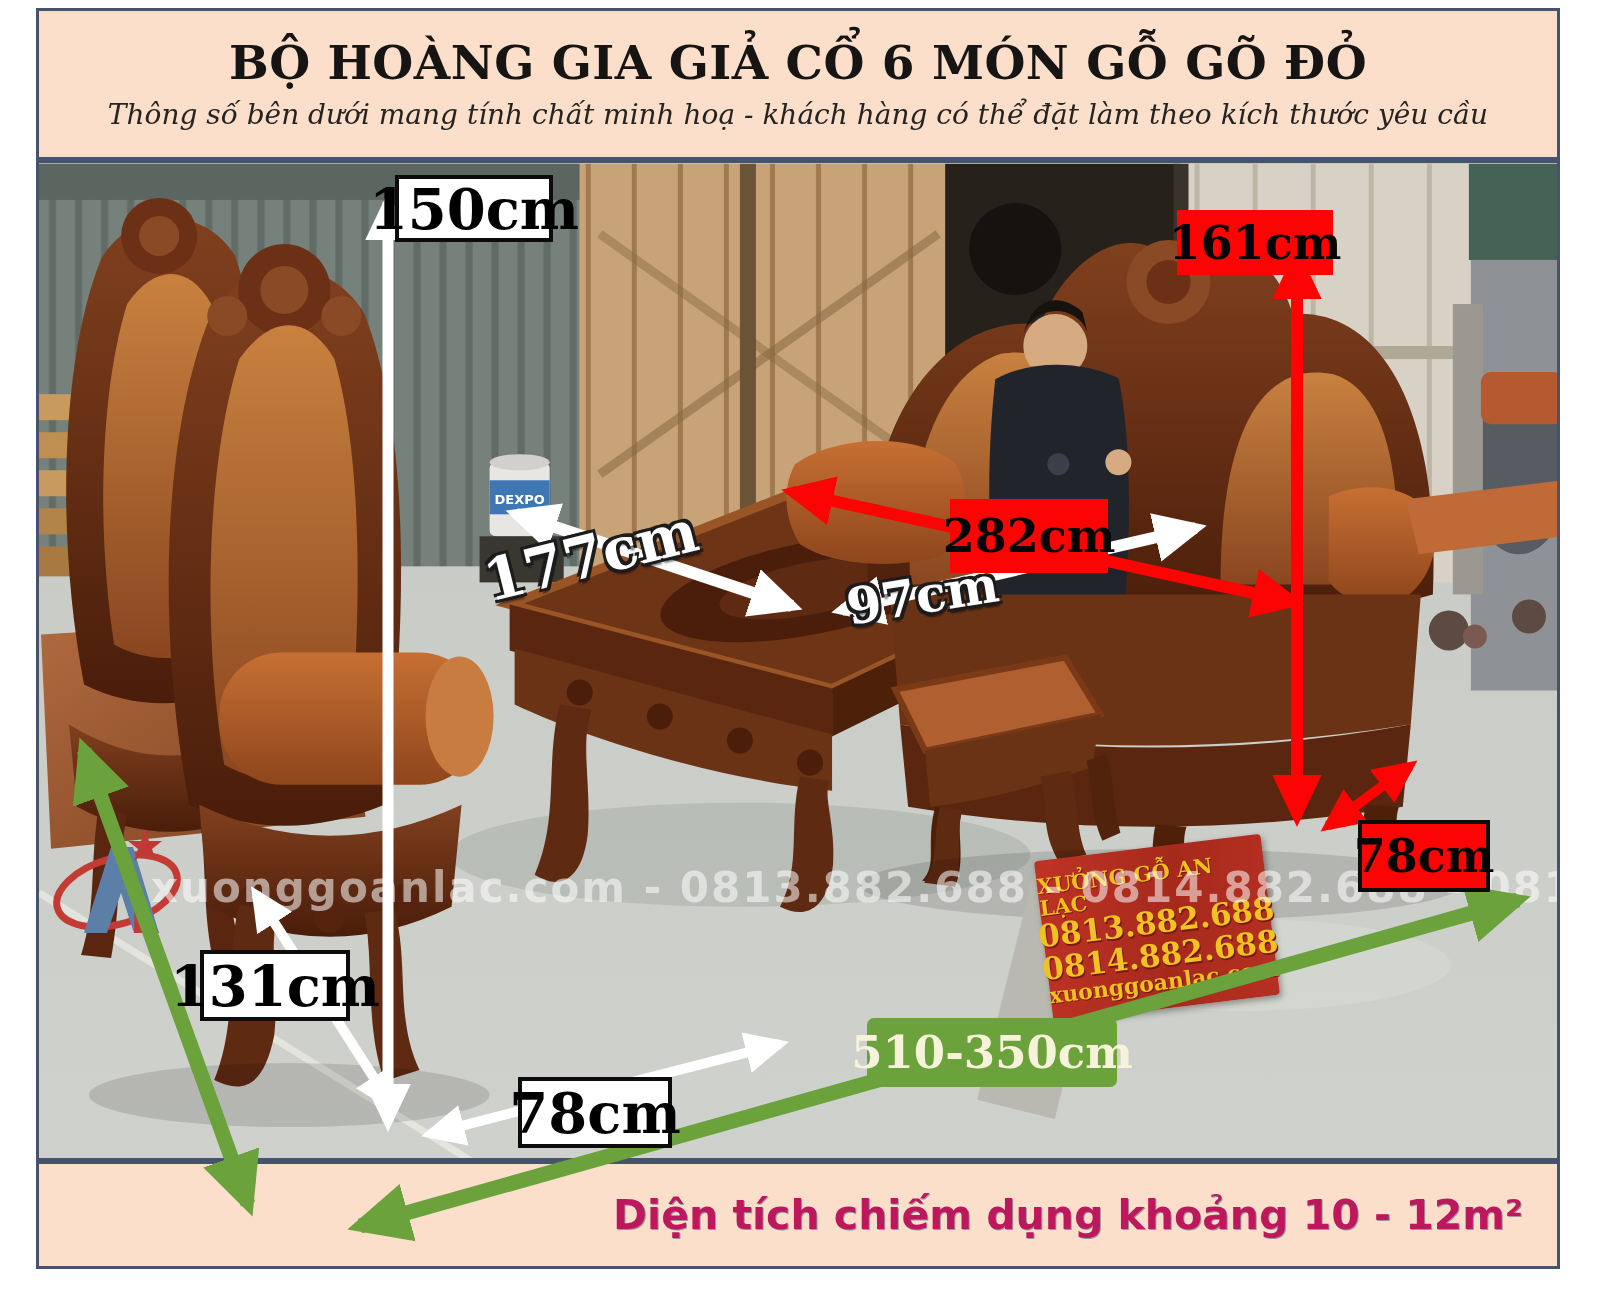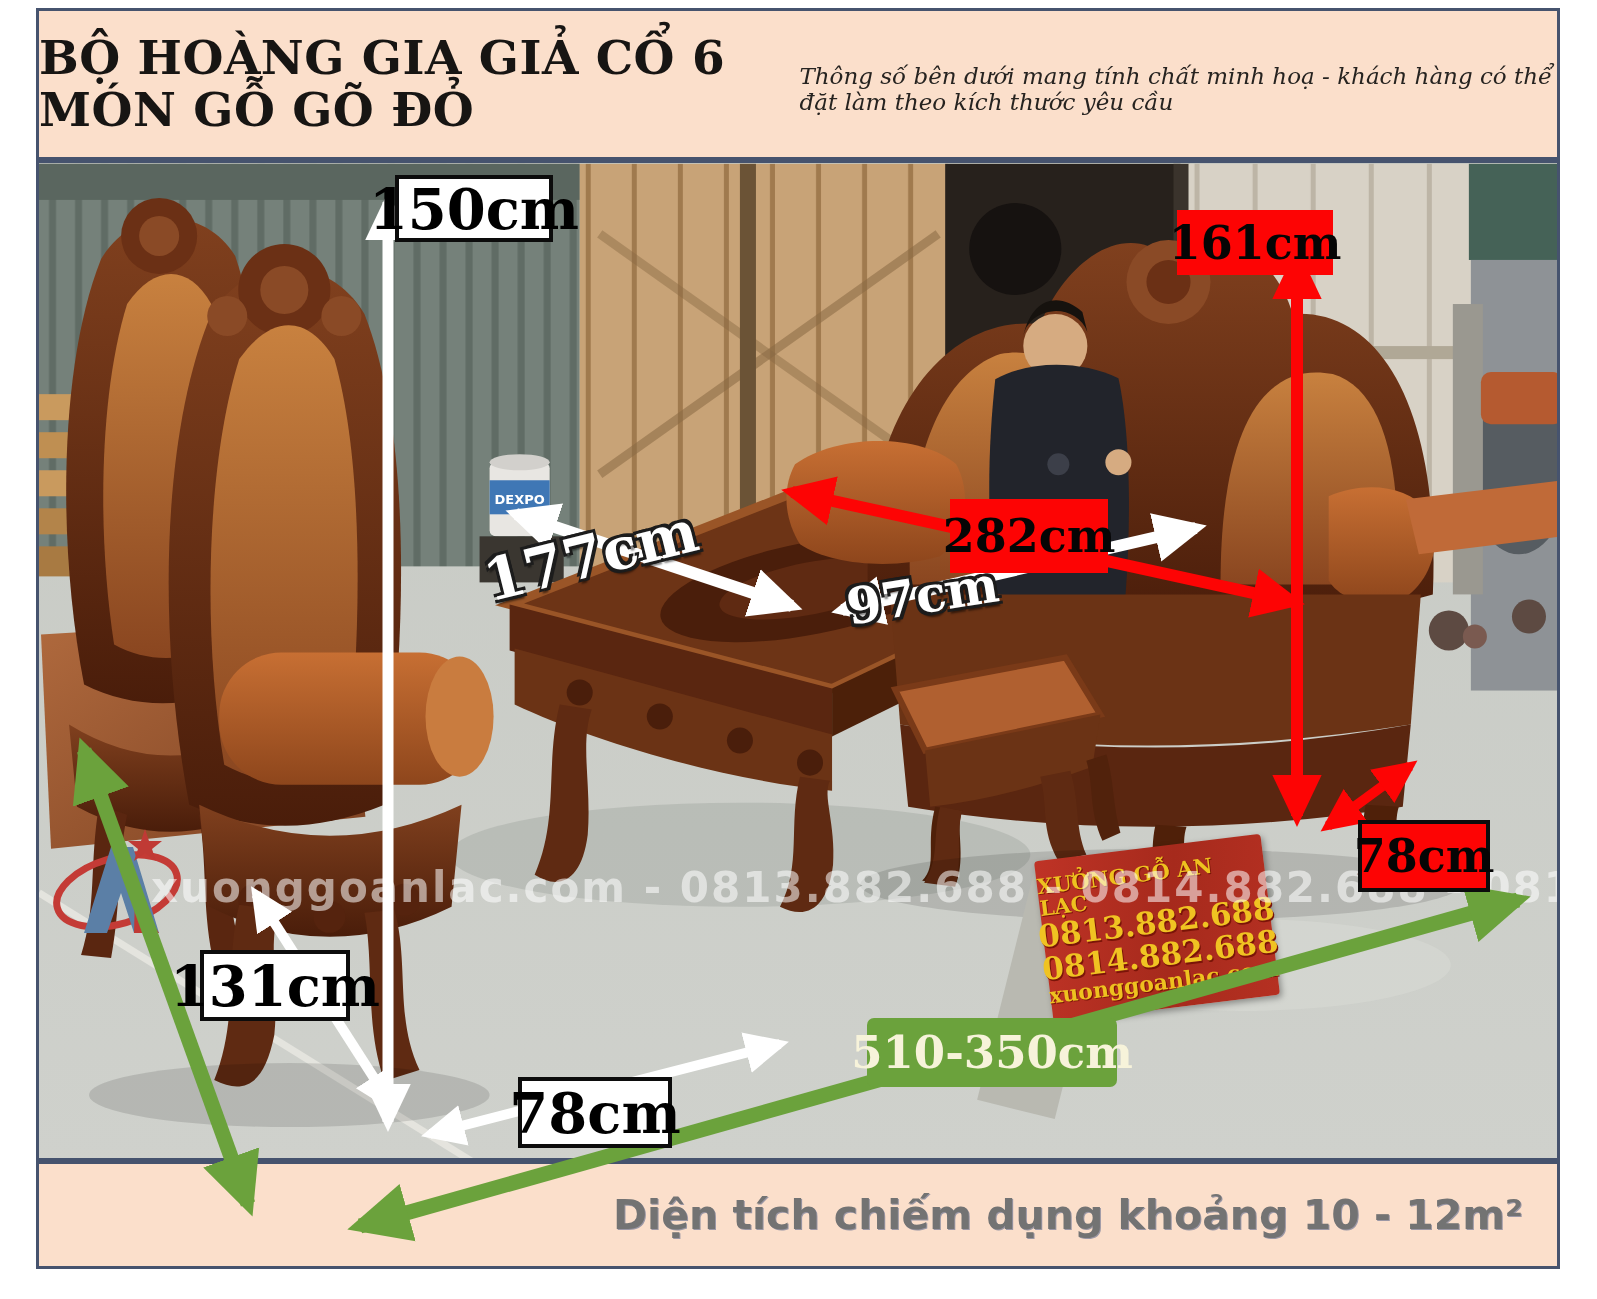--- a/index.html
+++ b/index.html
@@ -1,23 +1,23 @@
 <!DOCTYPE html>
 <html><head>
 <meta charset="utf-8">
 <style>
   html,body{margin:0;padding:0;background:#fff;}
   .poster{position:relative;width:1597px;height:1299px;background:#fff;overflow:hidden;
           font-family:"DejaVu Serif", serif;}
   
   .header{position:absolute;left:36px;top:8px;width:1524px;height:152px;
           background:#fbdfcb;border:3px solid #46536e;box-sizing:border-box;
-          display:flex;flex-direction:row;align-items:center;justify-content:center;}
+          display:flex;flex-direction:column;align-items:center;justify-content:center;}
   .title{font-size:47px;font-weight:bold;color:#171513;letter-spacing:.5px;line-height:1.1;}
-  .subtitle{font-size:23px;font-style:italic;color:#262320;margin-top:10px;}
+  .subtitle{font-size:28px;font-style:italic;color:#262320;margin-top:10px;}
   
   .photo{position:absolute;left:36px;top:160px;width:1524px;height:1001px;
          background:#c3c6c1;border:3px solid #46536e;box-sizing:border-box;overflow:hidden;z-index:1;padding-left:48px;}
   .scene{position:absolute;left:0;top:0;}
   .watermark{position:absolute;left:112px;top:700px;width:1460px;font-family:"DejaVu Sans",sans-serif;
              font-size:42px;font-weight:bold;color:rgba(255,255,255,.55);letter-spacing:2px;
              white-space:nowrap;z-index:6;}
   .sign-flap{position:absolute;left:966px;top:710px;width:80px;height:240px;background:#b9b9b1;
              transform:rotate(14deg);z-index:4;}
   .sign{position:absolute;left:1004px;top:684px;width:228px;height:162px;z-index:5;
@@ -36,21 +36,21 @@
   .lbl-white{background:#ffffff;border:4px solid #0c0c0c;color:#000;font-size:56px;}
   .lbl-red{background:#fd0404;color:#050505;font-size:46px;margin-top:32px;}
   .lbl-red-b{border:4px solid #0c0c0c;}
   .lbl-green{background:#6ba23c;color:#f7f3da;font-size:45px;border-radius:7px;}
   .float-lbl{position:absolute;z-index:30;font-weight:bold;color:#fff;white-space:nowrap;
      text-shadow:3px 3px 0 #1c1c1c,-3px -3px 0 #1c1c1c,3px -3px 0 #1c1c1c,-3px 3px 0 #1c1c1c,0 5px 2px rgba(0,0,0,.5);}
   
   .footer{position:absolute;left:36px;top:1161px;width:1524px;height:108px;
           background:#fbdfcb;border:3px solid #46536e;box-sizing:border-box;
           display:flex;align-items:center;justify-content:flex-end;padding-right:34px;z-index:2;}
-  .footer-text{font-family:"DejaVu Sans",sans-serif;font-size:41px;font-weight:bold;color:#737373;
+  .footer-text{font-family:"DejaVu Sans",sans-serif;font-size:41px;font-weight:bold;color:#be185d;
                text-shadow:1px 1px 0 rgba(38,64,120,.45);text-align:right;}
 </style>
 </head>
 <body>
 
 <div class="poster">
 
   <div class="header">
     <div class="title">BỘ HOÀNG GIA GIẢ CỔ 6 MÓN GỖ GÕ ĐỎ</div>
     <div class="subtitle">Thông số bên dưới mang tính chất minh hoạ - khách hàng có thể đặt làm theo kích thước yêu cầu</div>

